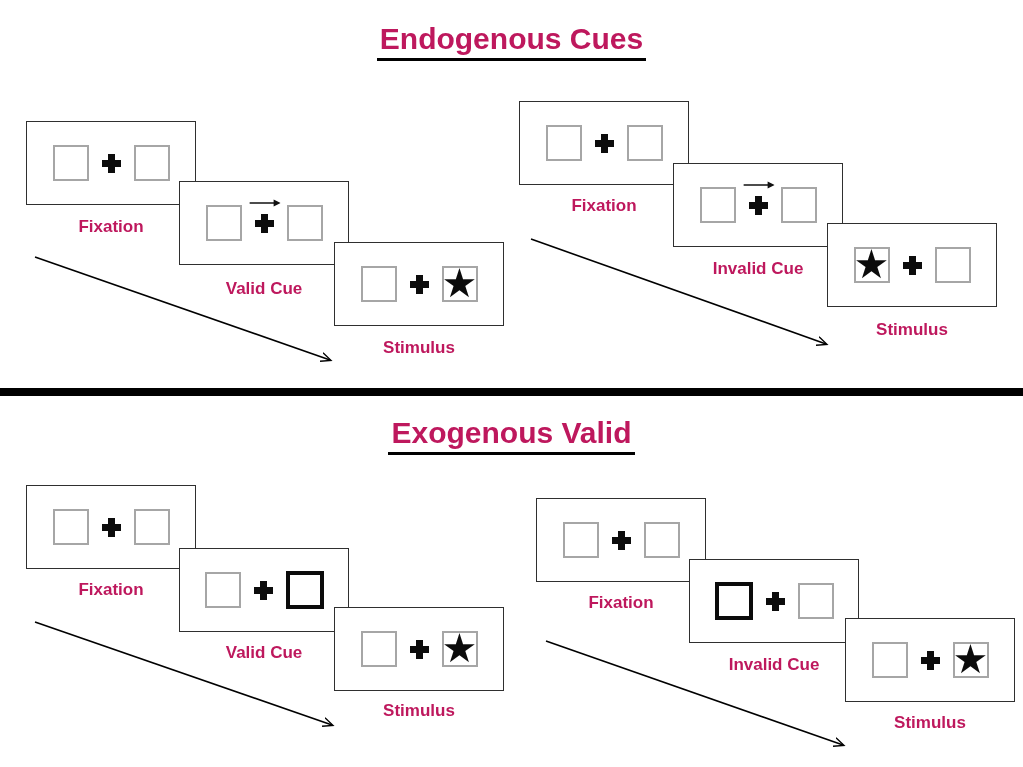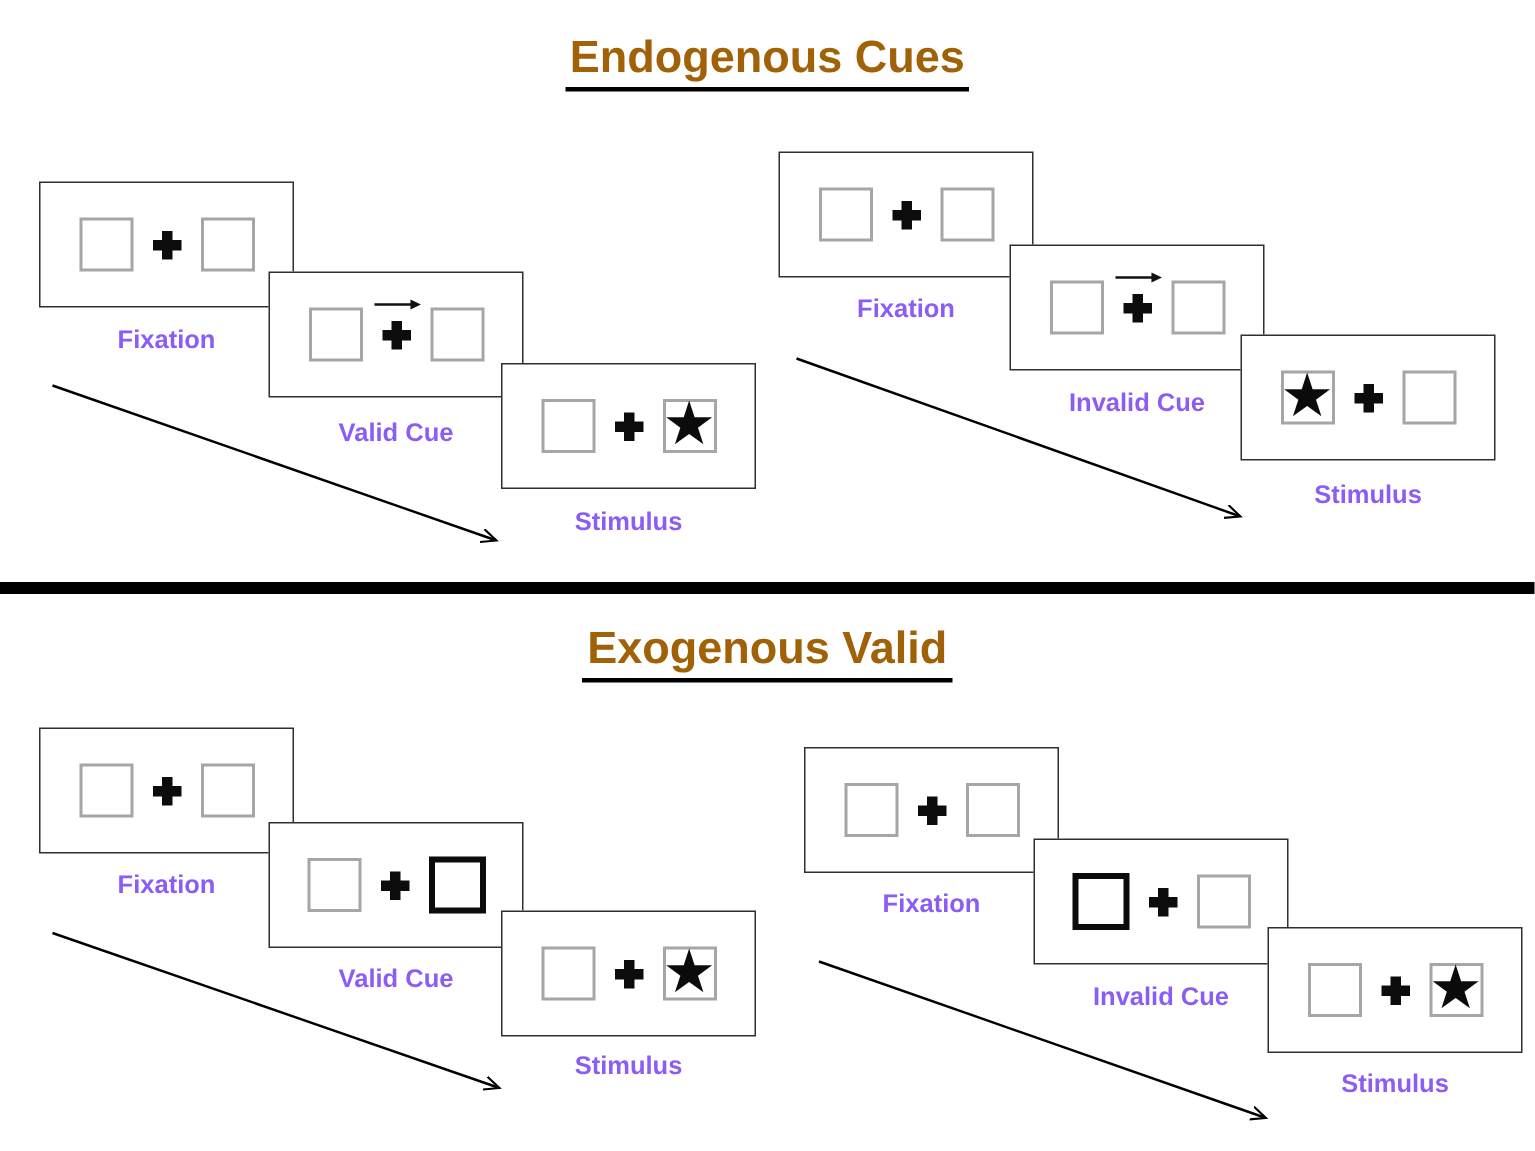--- a/index.html
+++ b/index.html
@@ -1,20 +1,20 @@
 <!DOCTYPE html>
 <html><head>
 <meta charset="utf-8">
 <style>
   html,body{margin:0;padding:0;background:#ffffff;}
   body{width:1023px;height:767px;overflow:hidden;font-family:"Liberation Sans",sans-serif;}
   #stage{position:relative;width:1023px;height:767px;background:#fff;}
 
   .title{position:absolute;left:0;width:100%;text-align:center;}
-  .title-text{display:inline-block;font-weight:700;font-size:30px;color:#a16207;
+  .title-text{display:inline-block;font-weight:700;font-size:30px;color:#be185d;
               border-bottom:3.5px solid #000;padding:0 3px 1px;line-height:1.15;}
 
   .divider{position:absolute;left:0;top:388px;width:1023px;height:8px;background:#000;}
 
   .panel{position:absolute;width:170px;height:84px;background:#fff;
          border:1.5px solid #2f2f2f;box-sizing:border-box;
          display:flex;align-items:center;justify-content:center;gap:13px;z-index:1;}
   .z2{z-index:2;} .z3{z-index:3;}
 
   .sq{width:36px;height:36px;border:2px solid #a6a6a6;background:#fff;box-sizing:border-box;
@@ -26,21 +26,21 @@
   .plus::after{content:"";position:absolute;left:6px;top:0;width:7px;height:19px;background:#0c0c0c;}
 
   .cuewrap{position:relative;width:19px;height:19px;flex:0 0 auto;}
   .cuewrap .plus{position:absolute;left:0;top:0;}
   .cue-arrow{position:absolute;left:50%;top:-16px;transform:translateX(-48%);}
 
   .star{font-family:"DejaVu Sans",sans-serif;font-size:40px;line-height:1;color:#0b0b0b;
         display:block;margin-top:-3px;}
 
   .plabel{position:absolute;width:170px;text-align:center;font-weight:700;font-size:17px;
-          color:#8b5cf6;z-index:4;}
+          color:#be185d;z-index:4;}
 
   .arrows{position:absolute;left:0;top:0;pointer-events:none;z-index:0;}
 </style>
 </head>
 <body>
 
 <div id="stage">
 
   <svg class="arrows" width="1023" height="767" viewBox="0 0 1023 767">
     <defs>

